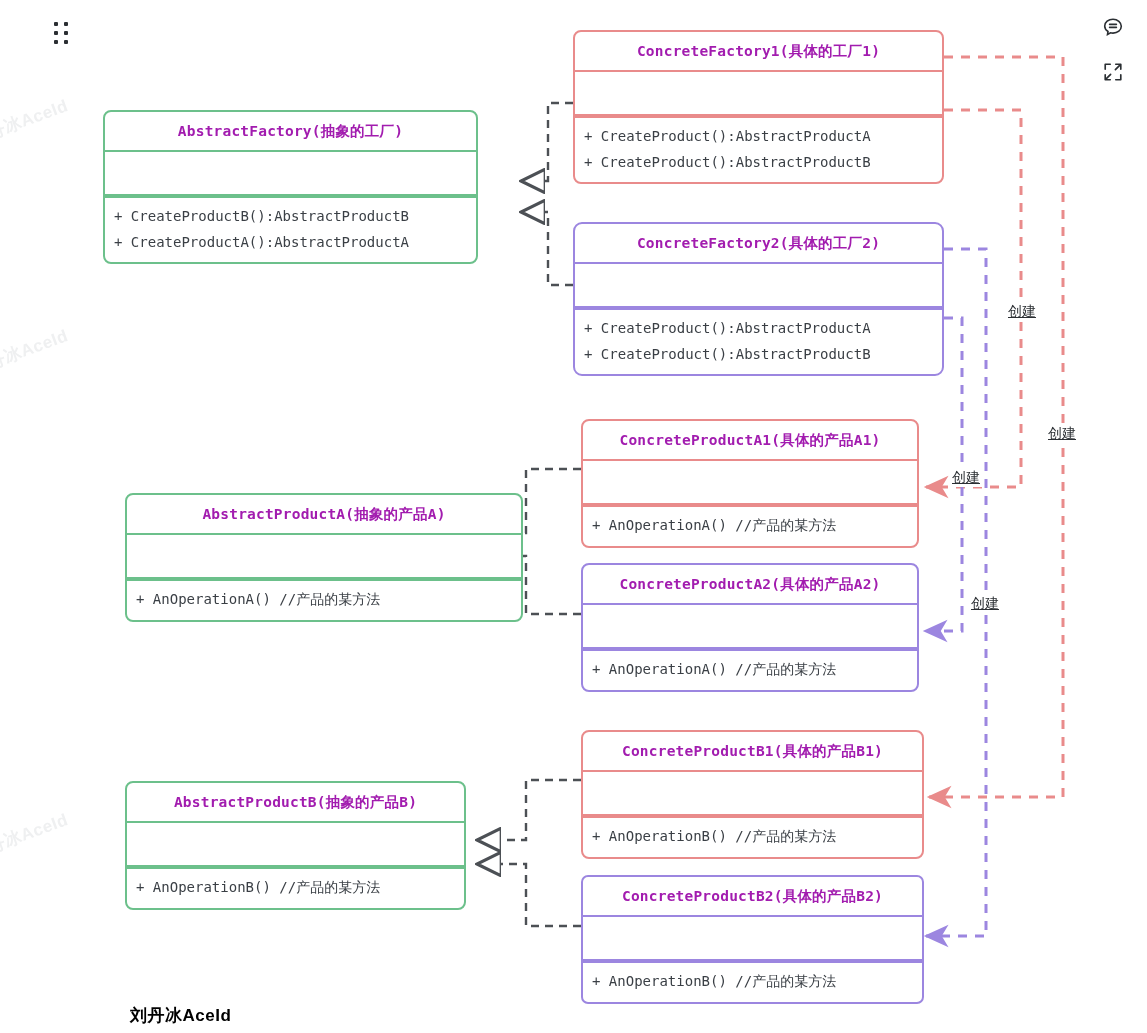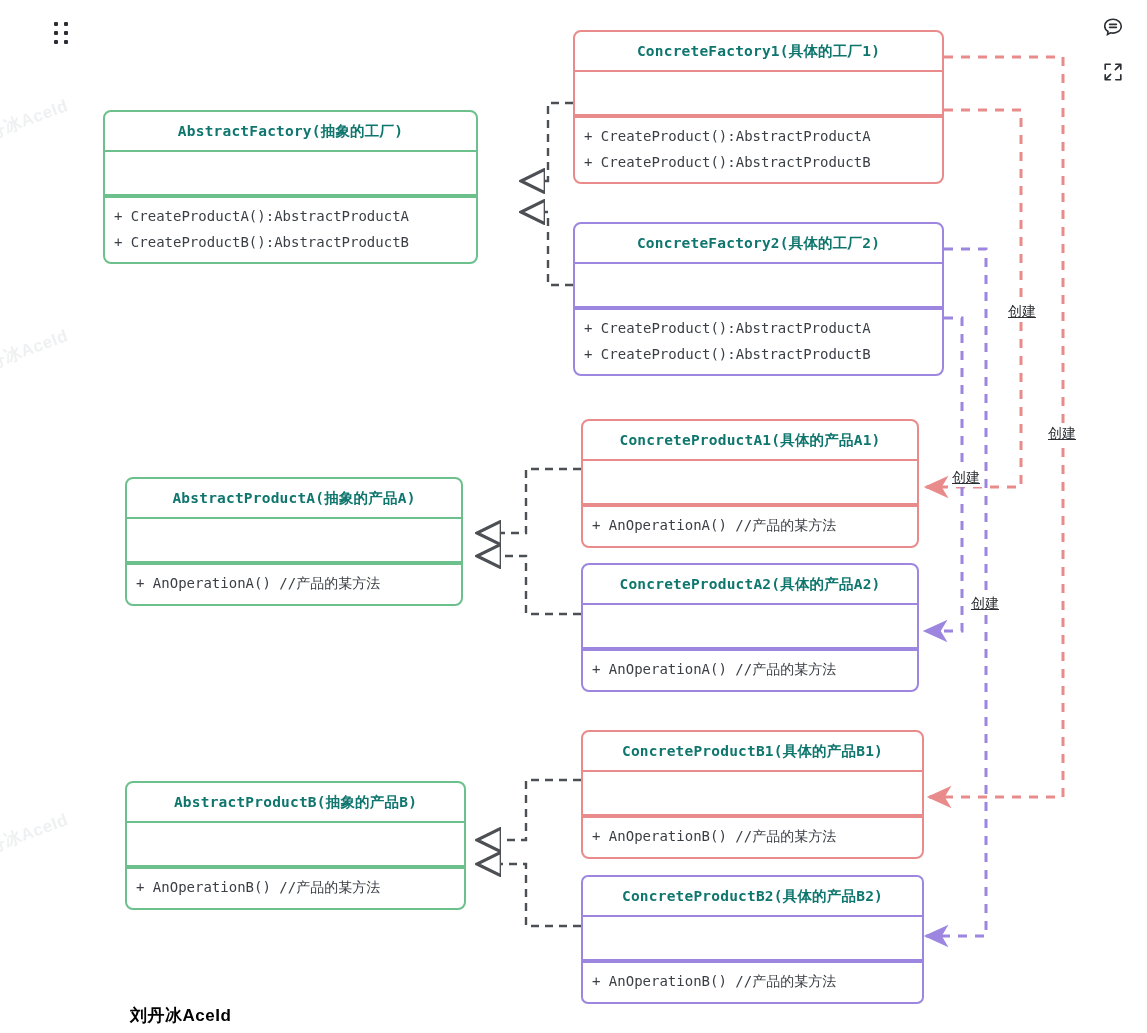--- a/index.html
+++ b/index.html
@@ -55,21 +55,21 @@
     position: absolute;
     background: #ffffff;
     border: 2px solid #888;
     border-radius: 8px;
     overflow: hidden;
   }
   .uml .title {
     text-align: center;
     font-weight: bold;
     font-size: 14.5px;
-    color: #0f766e;
+    color: #a21caf;
     letter-spacing: .2px;
     display: flex; align-items: center; justify-content: center;
     height: 38px;
     white-space: nowrap;
   }
   .uml .attrs { border-top: 2px solid #888; height: 44px; }
   .uml .ops   { border-top: 4px solid #be185d; padding: 6px 0 7px 0; }
   .uml .ops .row {
     font-size: 14px;
     color: #3a3f45;
@@ -174,44 +174,44 @@
 
   <div class="lbl" style="left:1006px; top:303px;">创建</div>
   <div class="lbl" style="left:1046px; top:425px;">创建</div>
   <div class="lbl" style="left:950px; top:469px;">创建</div>
   <div class="lbl" style="left:969px; top:595px;">创建</div>
 
   <div class="uml green" style="left:103px; top:110px; width:375px;">
     <div class="title">AbstractFactory(抽象的工厂)</div>
     <div class="attrs"></div>
     <div class="ops">
+      <div class="row">+ CreateProductB():AbstractProductB</div>
       <div class="row">+ CreateProductA():AbstractProductA</div>
-      <div class="row">+ CreateProductB():AbstractProductB</div>
     </div>
   </div>
 
   <div class="uml red" style="left:573px; top:30px; width:371px;">
     <div class="title">ConcreteFactory1(具体的工厂1)</div>
     <div class="attrs"></div>
     <div class="ops">
       <div class="row">+ CreateProduct():AbstractProductA</div>
       <div class="row">+ CreateProduct():AbstractProductB</div>
     </div>
   </div>
 
-  <div class="uml purple" style="left:573px; top:222px; width:371px;">
+  <div class="uml purple" style="left:573px; top:222px; width:371px;border-radius:9px;">
     <div class="title">ConcreteFactory2(具体的工厂2)</div>
     <div class="attrs"></div>
     <div class="ops">
       <div class="row">+ CreateProduct():AbstractProductA</div>
       <div class="row">+ CreateProduct():AbstractProductB</div>
     </div>
   </div>
 
-  <div class="uml green" style="left:125px; top:477px; width:338px;">
+  <div class="uml green" style="left:125px; top:493px; width:398px;">
     <div class="title">AbstractProductA(抽象的产品A)</div>
     <div class="attrs"></div>
     <div class="ops">
       <div class="row">+ AnOperationA() //产品的某方法</div>
     </div>
   </div>
 
   <div class="uml red" style="left:581px; top:419px; width:338px;">
     <div class="title">ConcreteProductA1(具体的产品A1)</div>
     <div class="attrs"></div>

